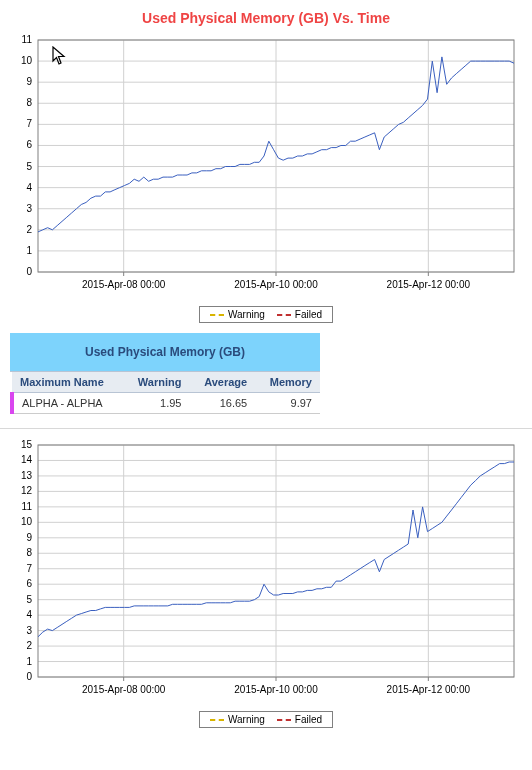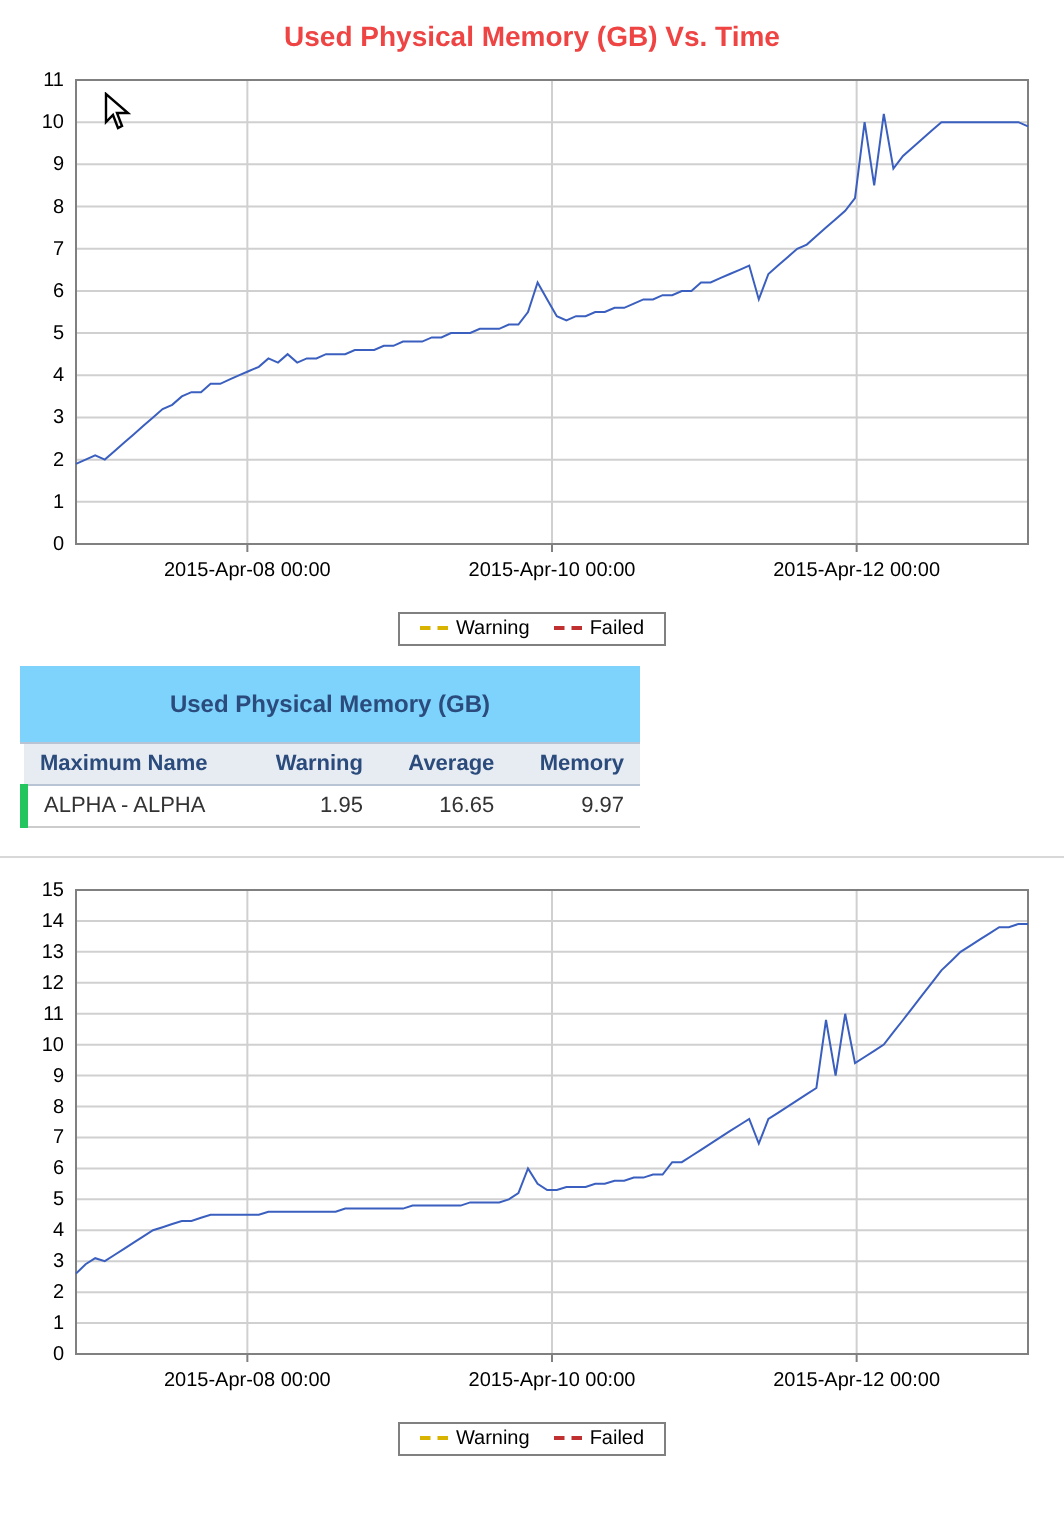--- a/index.html
+++ b/index.html
@@ -86,21 +86,21 @@
     border-bottom: 1px solid #b8c4d4;
   }
   table.stats th.num { text-align: right; }
   table.stats td {
     padding: 4px 8px;
     color: #333;
     border-bottom: 1px solid #cccccc;
   }
   table.stats td.num { text-align: right; }
   .row-accent {
-    border-left: 4px solid #22c55e;
+    border-left: 4px solid #d946ef;
   }
   hr.sep {
     border: none;
     border-top: 1px solid #d8d8d8;
     margin: 14px 0 8px 0;
   }
   .cursor {
     position: absolute;
     pointer-events: none;
     font-size: 18px;

